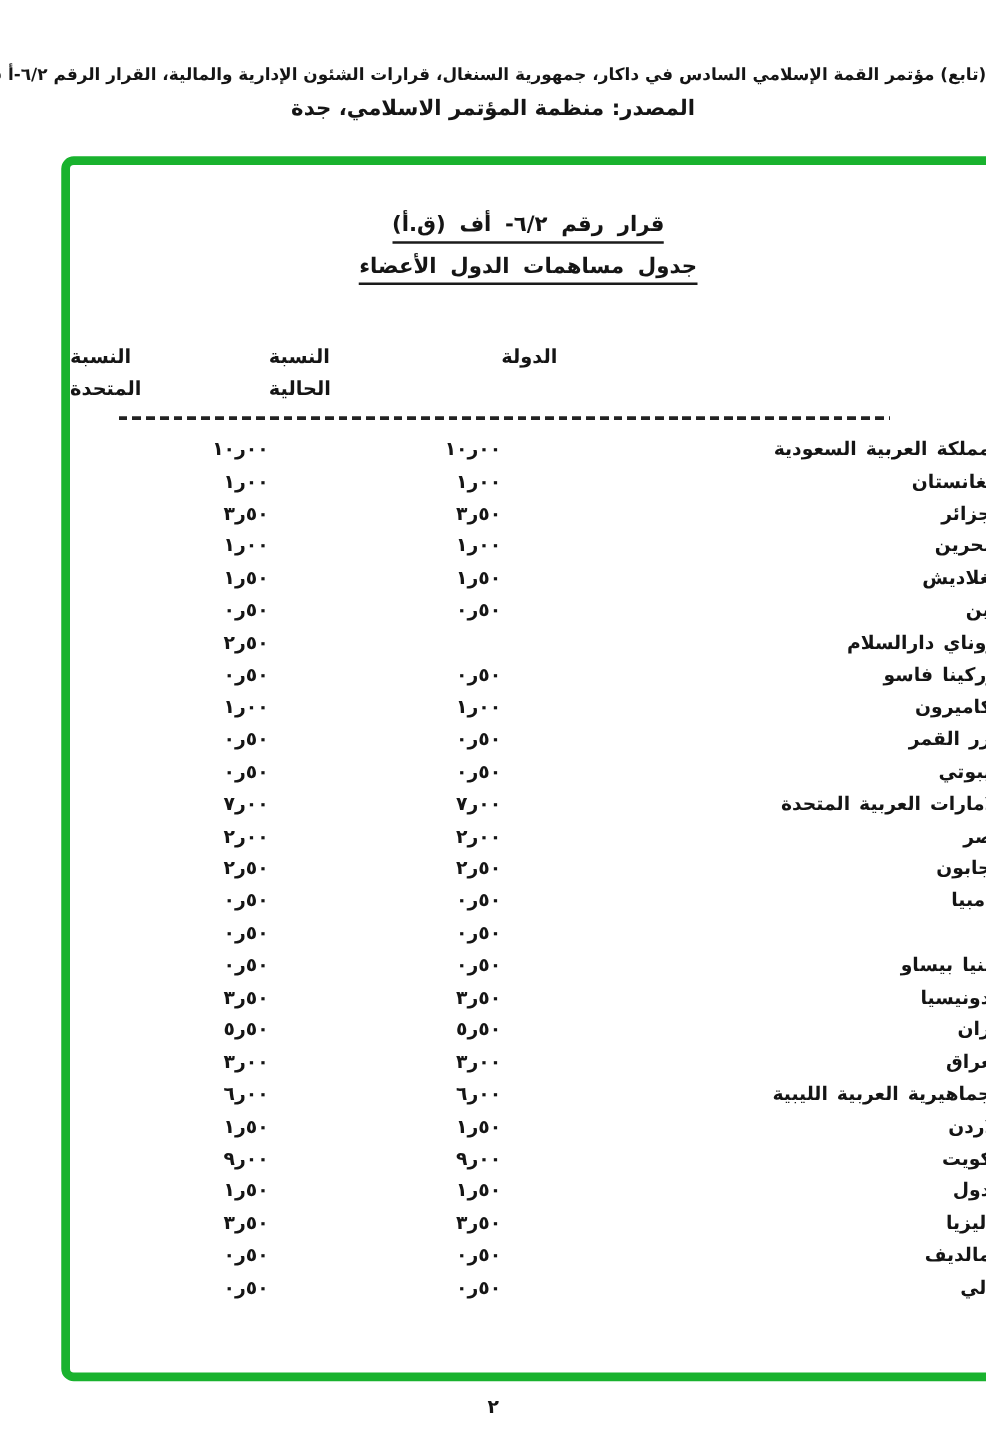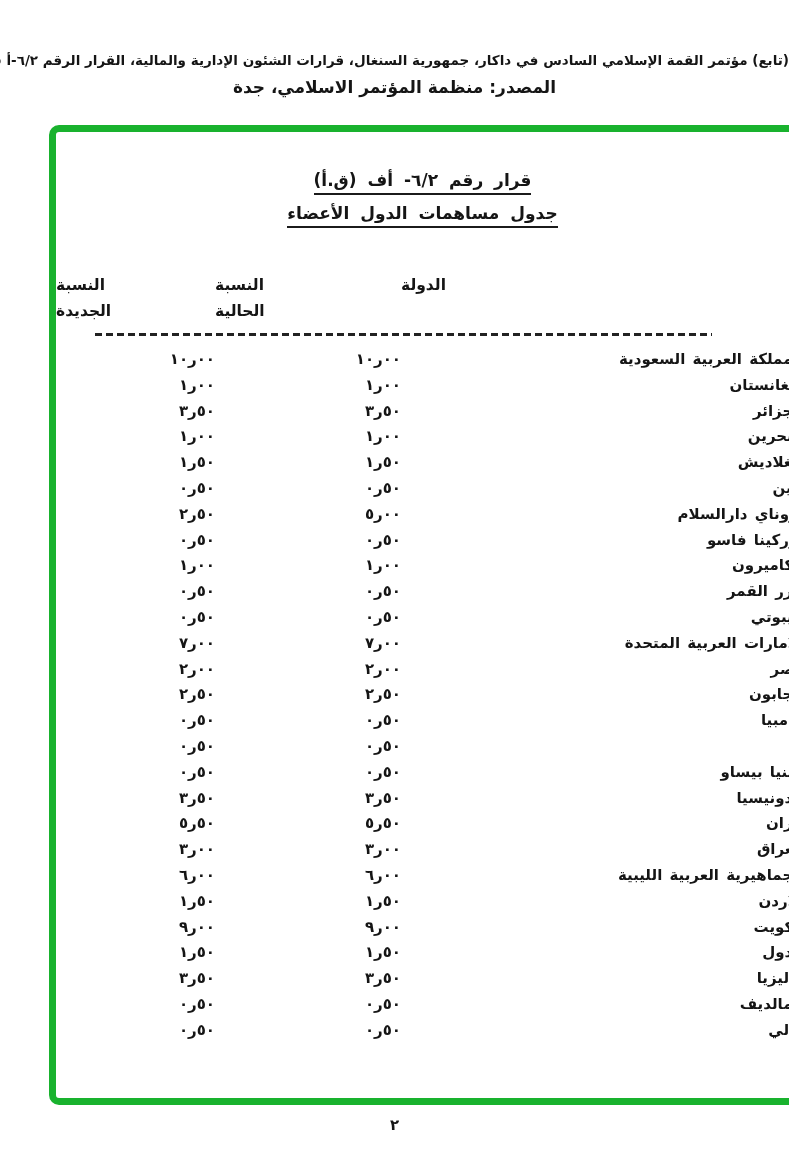--- a/index.html
+++ b/index.html
@@ -78,21 +78,21 @@
   <div class="green-box">
 
     <div class="titles">
       <div><span class="t1">قرار رقم ٦/٢- أف (ق.أ)</span></div>
       <div><span class="t2">جدول مساهمات الدول الأعضاء</span></div>
     </div>
 
     <div class="thead">
       <div class="th th-new">
         <div>النسبة</div>
-        <div>الجديدة</div>
+        <div>المتحدة</div>
       </div>
       <div class="th th-cur">
         <div>النسبة</div>
         <div>الحالية</div>
       </div>
       <div class="th th-country">
         <div>الدولة</div>
       </div>
     </div>
 
@@ -130,21 +130,20 @@
   </div>
 
   <div class="trow">
     <div class="cell c-new"><span class="num">٠ر٥٠</span></div>
     <div class="cell c-cur"><span class="num">٠ر٥٠</span></div>
     <div class="cell c-country">بنين</div>
   </div>
 
   <div class="trow">
     <div class="cell c-new"><span class="num">٢ر٥٠</span></div>
-    <div class="cell c-cur"><span class="num">٥ر٠٠</span></div>
     <div class="cell c-country">بروناي دارالسلام</div>
   </div>
 
   <div class="trow">
     <div class="cell c-new"><span class="num">٠ر٥٠</span></div>
     <div class="cell c-cur"><span class="num">٠ر٥٠</span></div>
     <div class="cell c-country">بوركينا فاسو</div>
   </div>
 
   <div class="trow">

